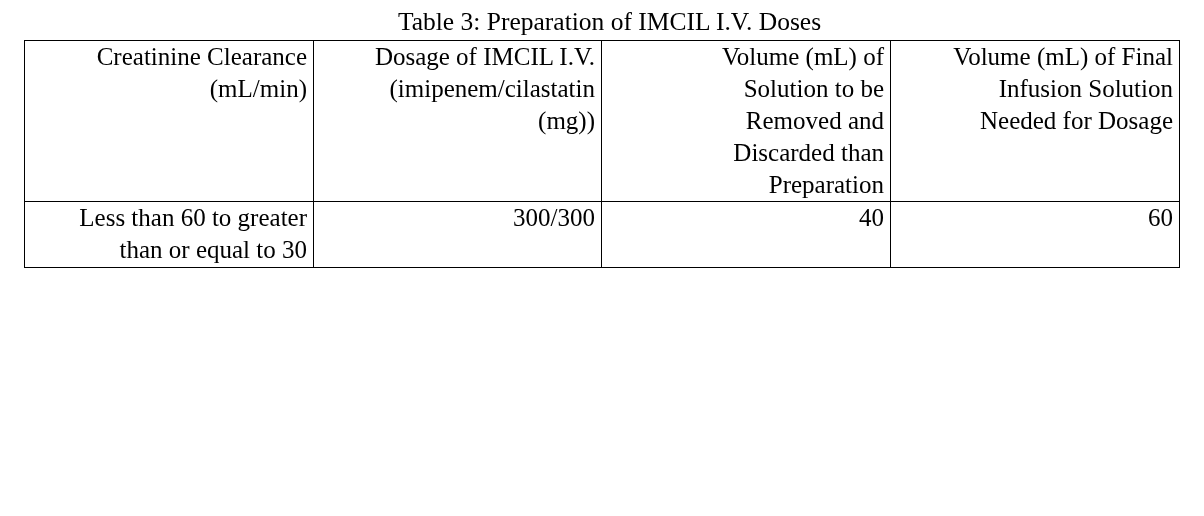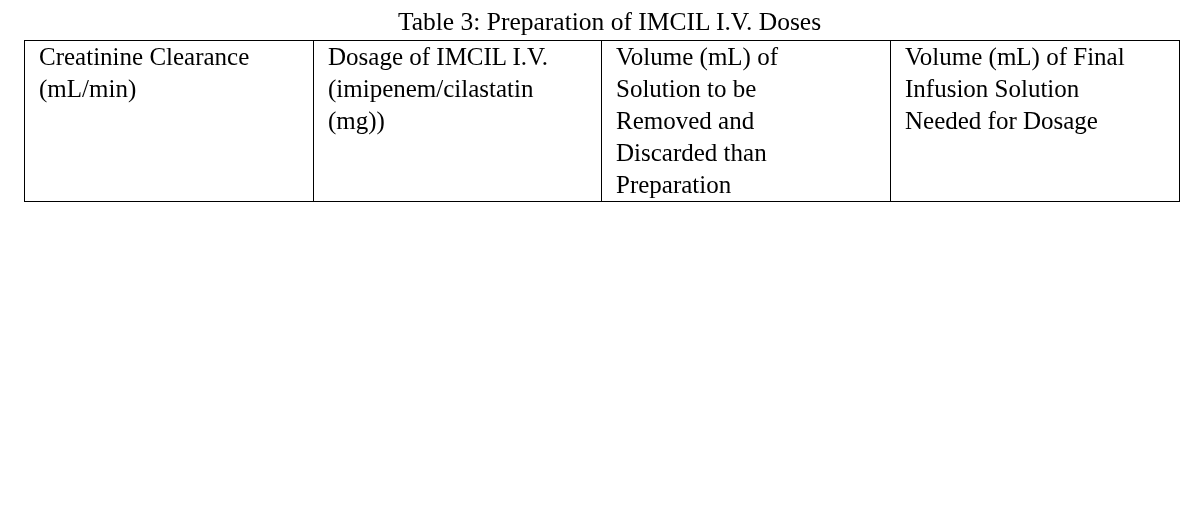--- a/index.html
+++ b/index.html
@@ -34,21 +34,21 @@
       width: 1155px;
     }
     table.dose-table col.c1 { width: 289px; }
     table.dose-table col.c2 { width: 288px; }
     table.dose-table col.c3 { width: 289px; }
     table.dose-table col.c4 { width: 289px; }
     table.dose-table th,
     table.dose-table td {
       border: 1.6px solid #000000;
       vertical-align: top;
-      text-align: left;
+      text-align: right;
       font-weight: normal;
       font-size: 25px;
       line-height: 32px;
       padding: 0 6px 0 14px;
       white-space: pre-line;
     }
     table.dose-table th {
       height: 160px;
       padding-top: 0px;
     }
@@ -81,14 +81,21 @@
 Solution to be
 Removed and
 Discarded than
 Preparation</th>
       <th>Volume (mL) of Final
 Infusion Solution
 Needed for Dosage</th>
     </tr>
   </thead>
   <tbody>
+    <tr class="r3">
+      <td>Less than 60 to greater
+than or equal to 30</td>
+      <td>300/300</td>
+      <td>40</td>
+      <td>60</td>
+    </tr>
   </tbody>
 </table>
 
 </body></html>

